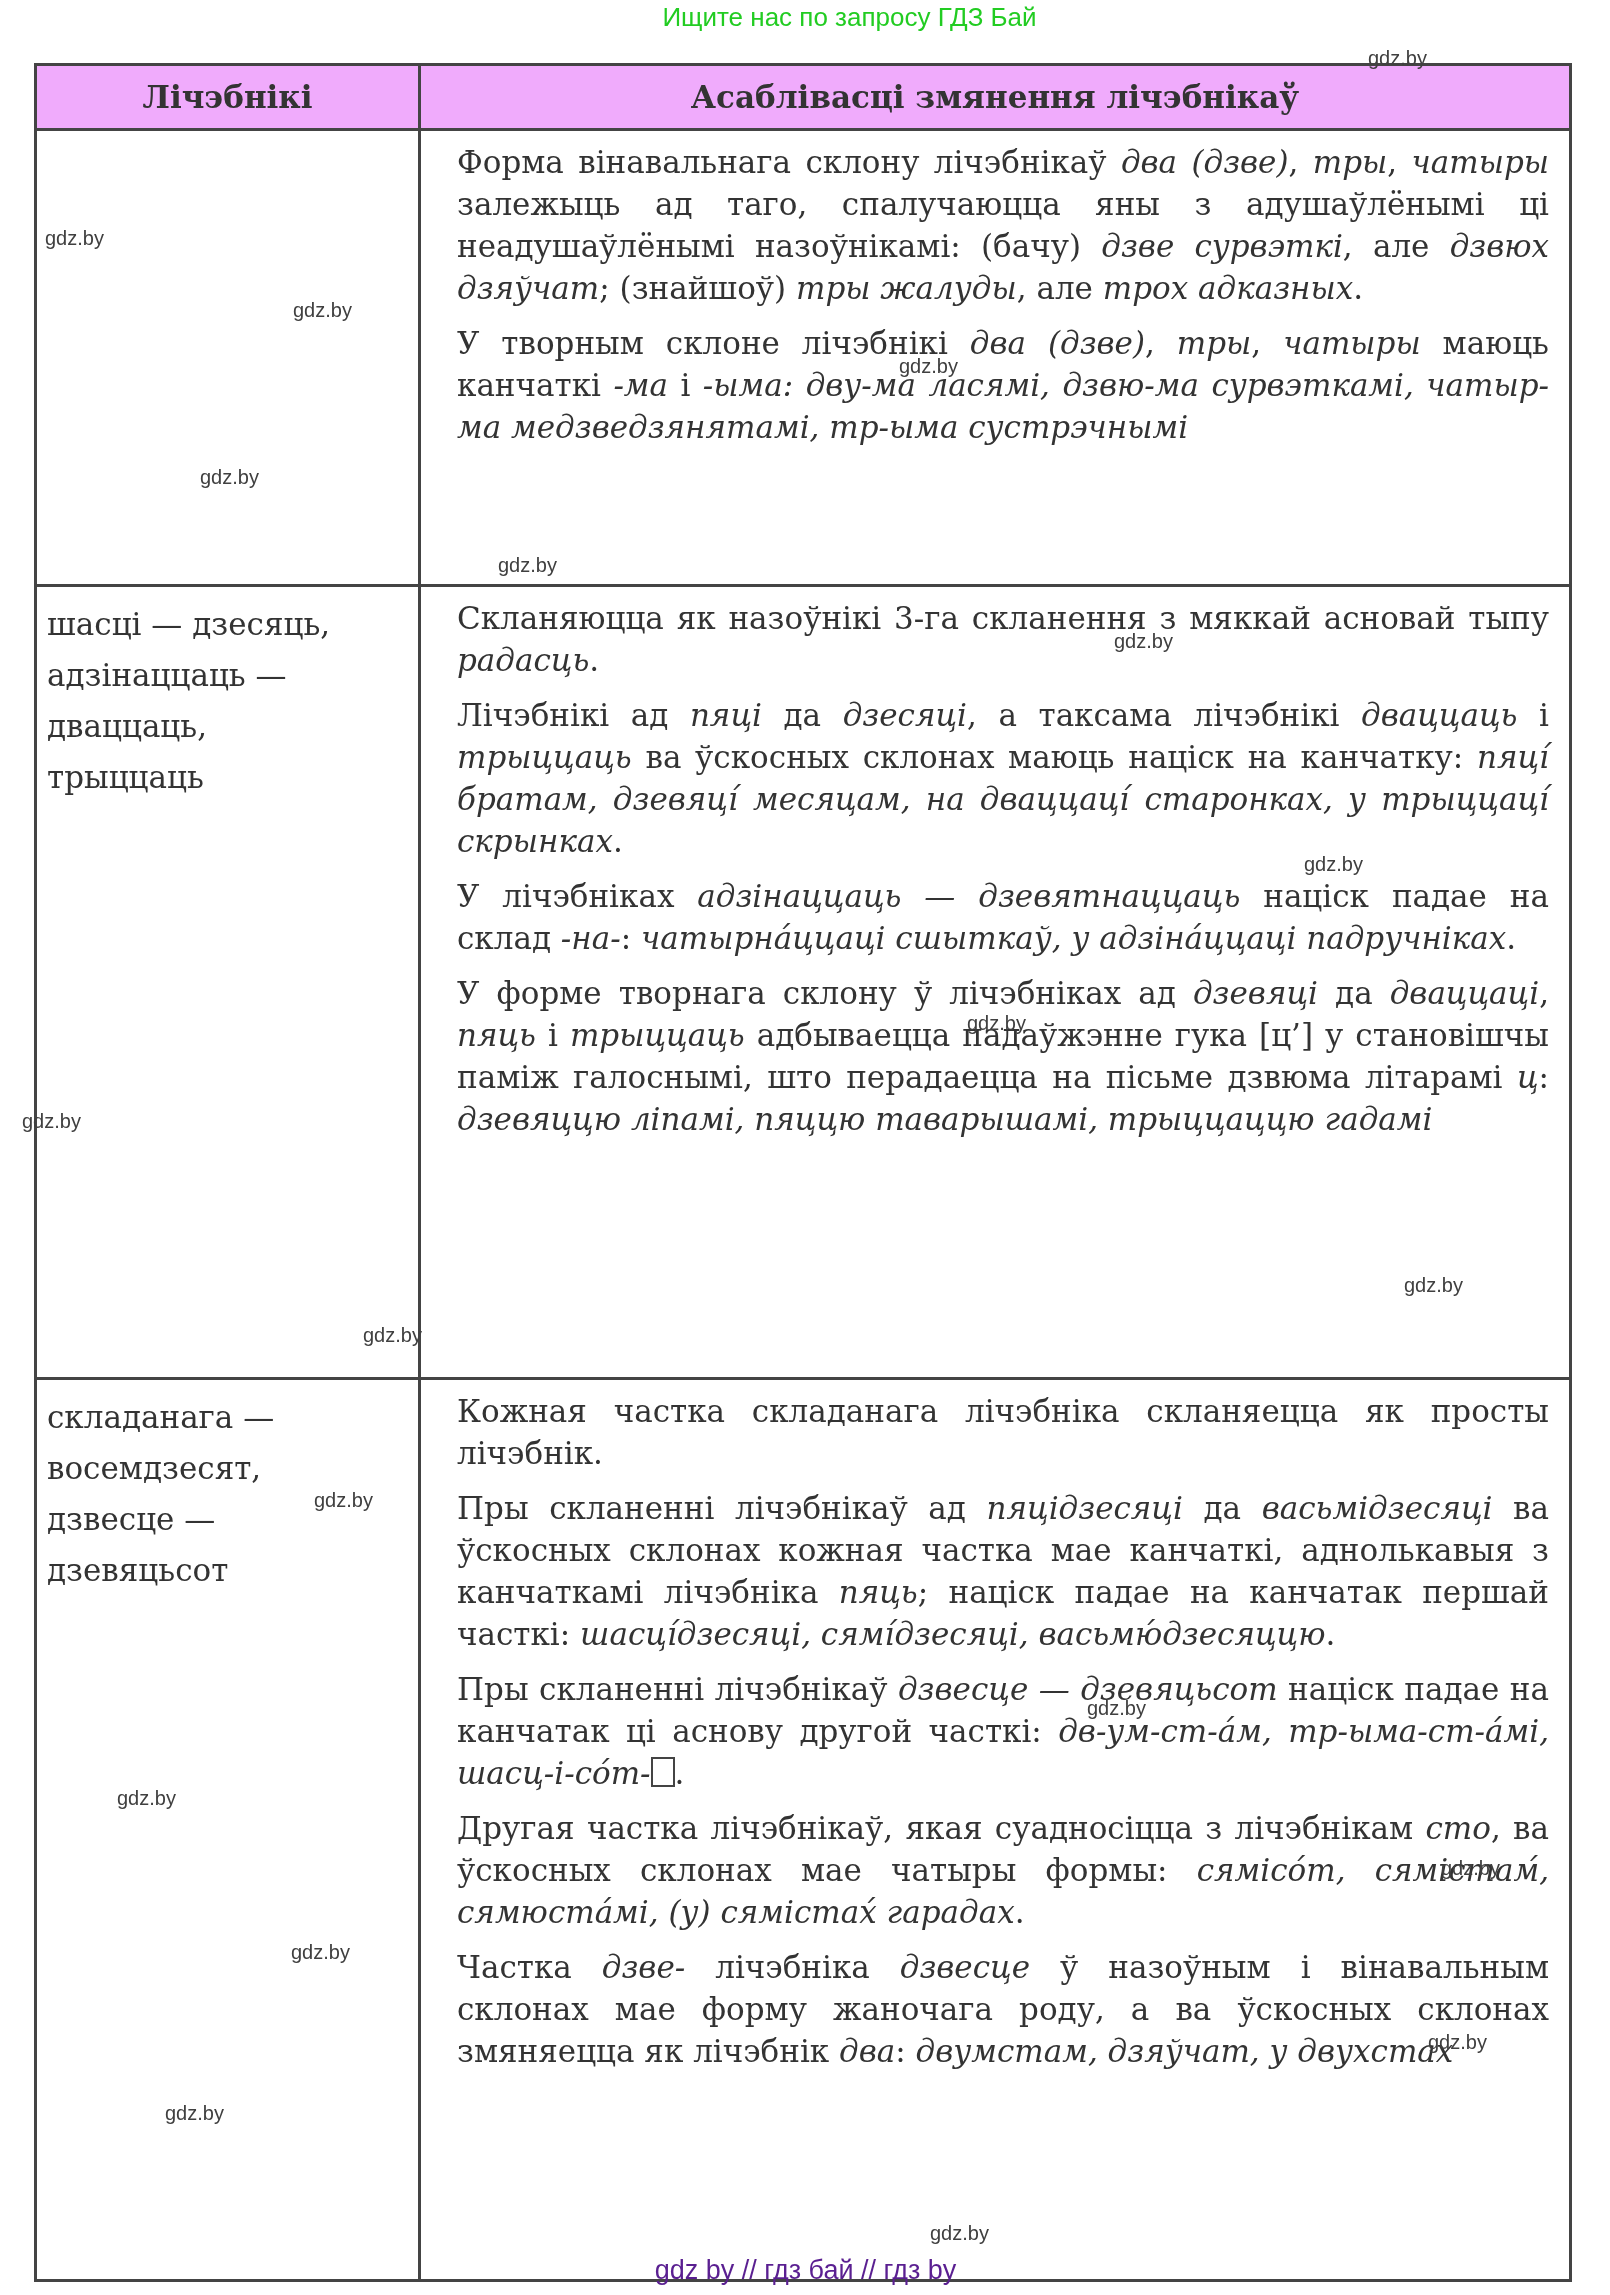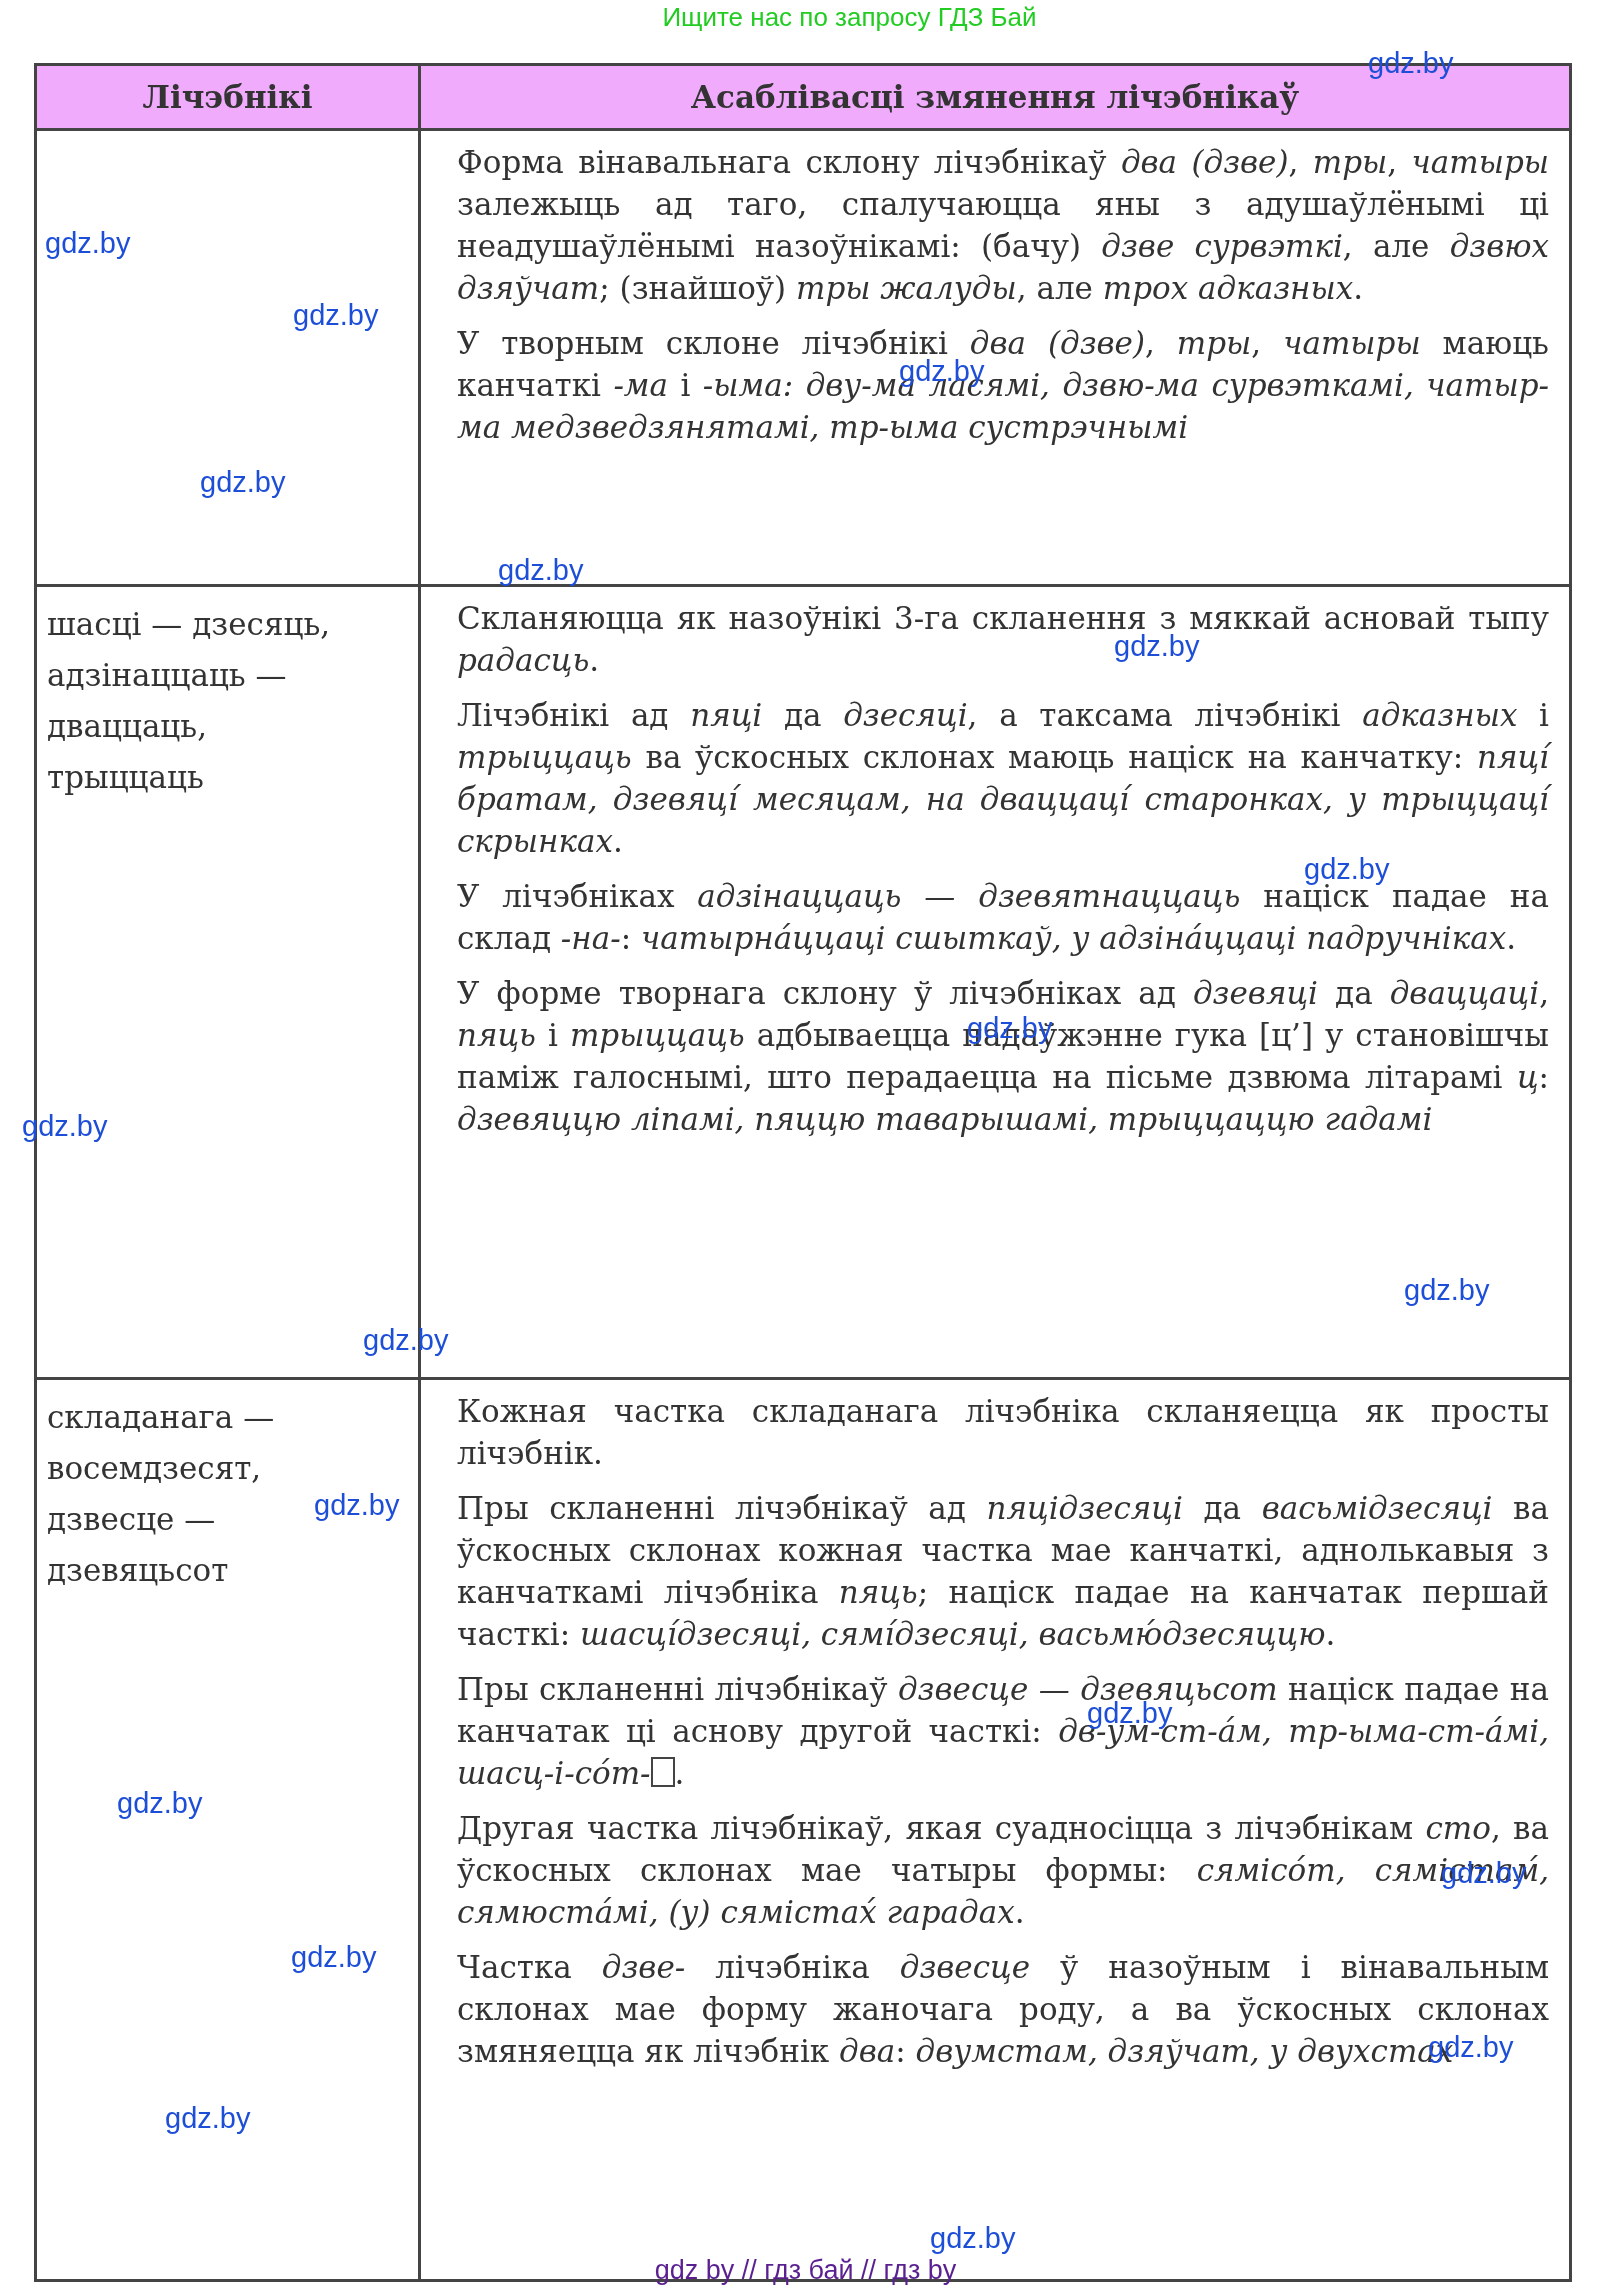--- a/index.html
+++ b/index.html
@@ -13,21 +13,21 @@
   .doc-table thead th { background: #f0abfc; height: 62px; vertical-align: middle;
                         font-weight: bold; font-size: 31px; text-align: center; color: #333; }
   .col-left { width: 384px; }
   .left-cell { padding: 12px 12px 0 10px !important; font-size: 31px; line-height: 51px; }
   .left-cell div { white-space: nowrap; }
   .right-cell { padding: 10px 20px 8px 36px !important; font-size: 31px; line-height: 42px; text-align: justify; }
   .right-cell p { margin: 0 0 13px 0; }
   .right-cell p:last-child { margin-bottom: 0; }
   .it { font-style: italic; }
   .box-glyph { display: inline-block; width: 20px; height: 26px; border: 2px solid #444; vertical-align: -3px; }
-  .wm { position: absolute; font-family: "Liberation Sans", sans-serif; font-size: 29px; color: #1d4ed8; }
+  .wm { position: absolute; font-family: "Liberation Sans", sans-serif; font-size: 20px; color: #404040; }
   .footer { position: absolute; left: 0; width: 1611px; top: 2255px; text-align: center;
             font-family: "Liberation Sans", sans-serif; font-size: 27px; color: #5a1f91; }
   .r1 td { height: 435px; }
   .r2 td { height: 772px; }
   .r3 td { height: 881px; }
 </style>
 </head>
 <body>
 
 <div class="top-link">Ищите нас по запросу ГДЗ Бай</div>
@@ -53,21 +53,21 @@
     </tr>
     <tr class="r2">
       <td class="left-cell">
           <div>шасці — дзесяць,</div>
           <div>адзінаццаць —</div>
           <div>дваццаць,</div>
           <div>трыццаць</div>
         </td>
       <td class="right-cell">
           <p>Скланяюцца як назоўнікі 3-га скланення з мяккай асновай тыпу <span class="it">радасць</span>.</p>
-          <p>Лічэбнікі ад <span class="it">пяці</span> да <span class="it">дзесяці</span>, а таксама лічэбнікі <span class="it">адказных</span> і <span class="it">трыццаць</span> ва ўскосных склонах маюць націск на канчатку: <span class="it">пяці́ братам, дзевяці́ месяцам, на дваццаці́ старонках, у трыццаці́ скрынках</span>.</p>
+          <p>Лічэбнікі ад <span class="it">пяці</span> да <span class="it">дзесяці</span>, а таксама лічэбнікі <span class="it">дваццаць</span> і <span class="it">трыццаць</span> ва ўскосных склонах маюць націск на канчатку: <span class="it">пяці́ братам, дзевяці́ месяцам, на дваццаці́ старонках, у трыццаці́ скрынках</span>.</p>
           <p>У лічэбніках <span class="it">адзінаццаць — дзевятнаццаць</span> націск падае на склад <span class="it">-на-</span>: <span class="it">чатырна́ццаці сшыткаў, у адзіна́ццаці падручніках</span>.</p>
           <p>У форме творнага склону ў лічэбніках ад <span class="it">дзевяці</span> да <span class="it">дваццаці</span>, <span class="it">пяць</span> і <span class="it">трыццаць</span> адбываецца падаўжэнне гука [ц’] у становішчы паміж галоснымі, што перадаецца на пісьме дзвюма літарамі <span class="it">ц</span>: <span class="it">дзевяццю ліпамі, пяццю таварышамі, трыццаццю гадамі</span></p>
         </td>
     </tr>
     <tr class="r3">
       <td class="left-cell">
           <div>складанага —</div>
           <div>восемдзесят,</div>
           <div>дзвесце —</div>
           <div>дзевяцьсот</div>

